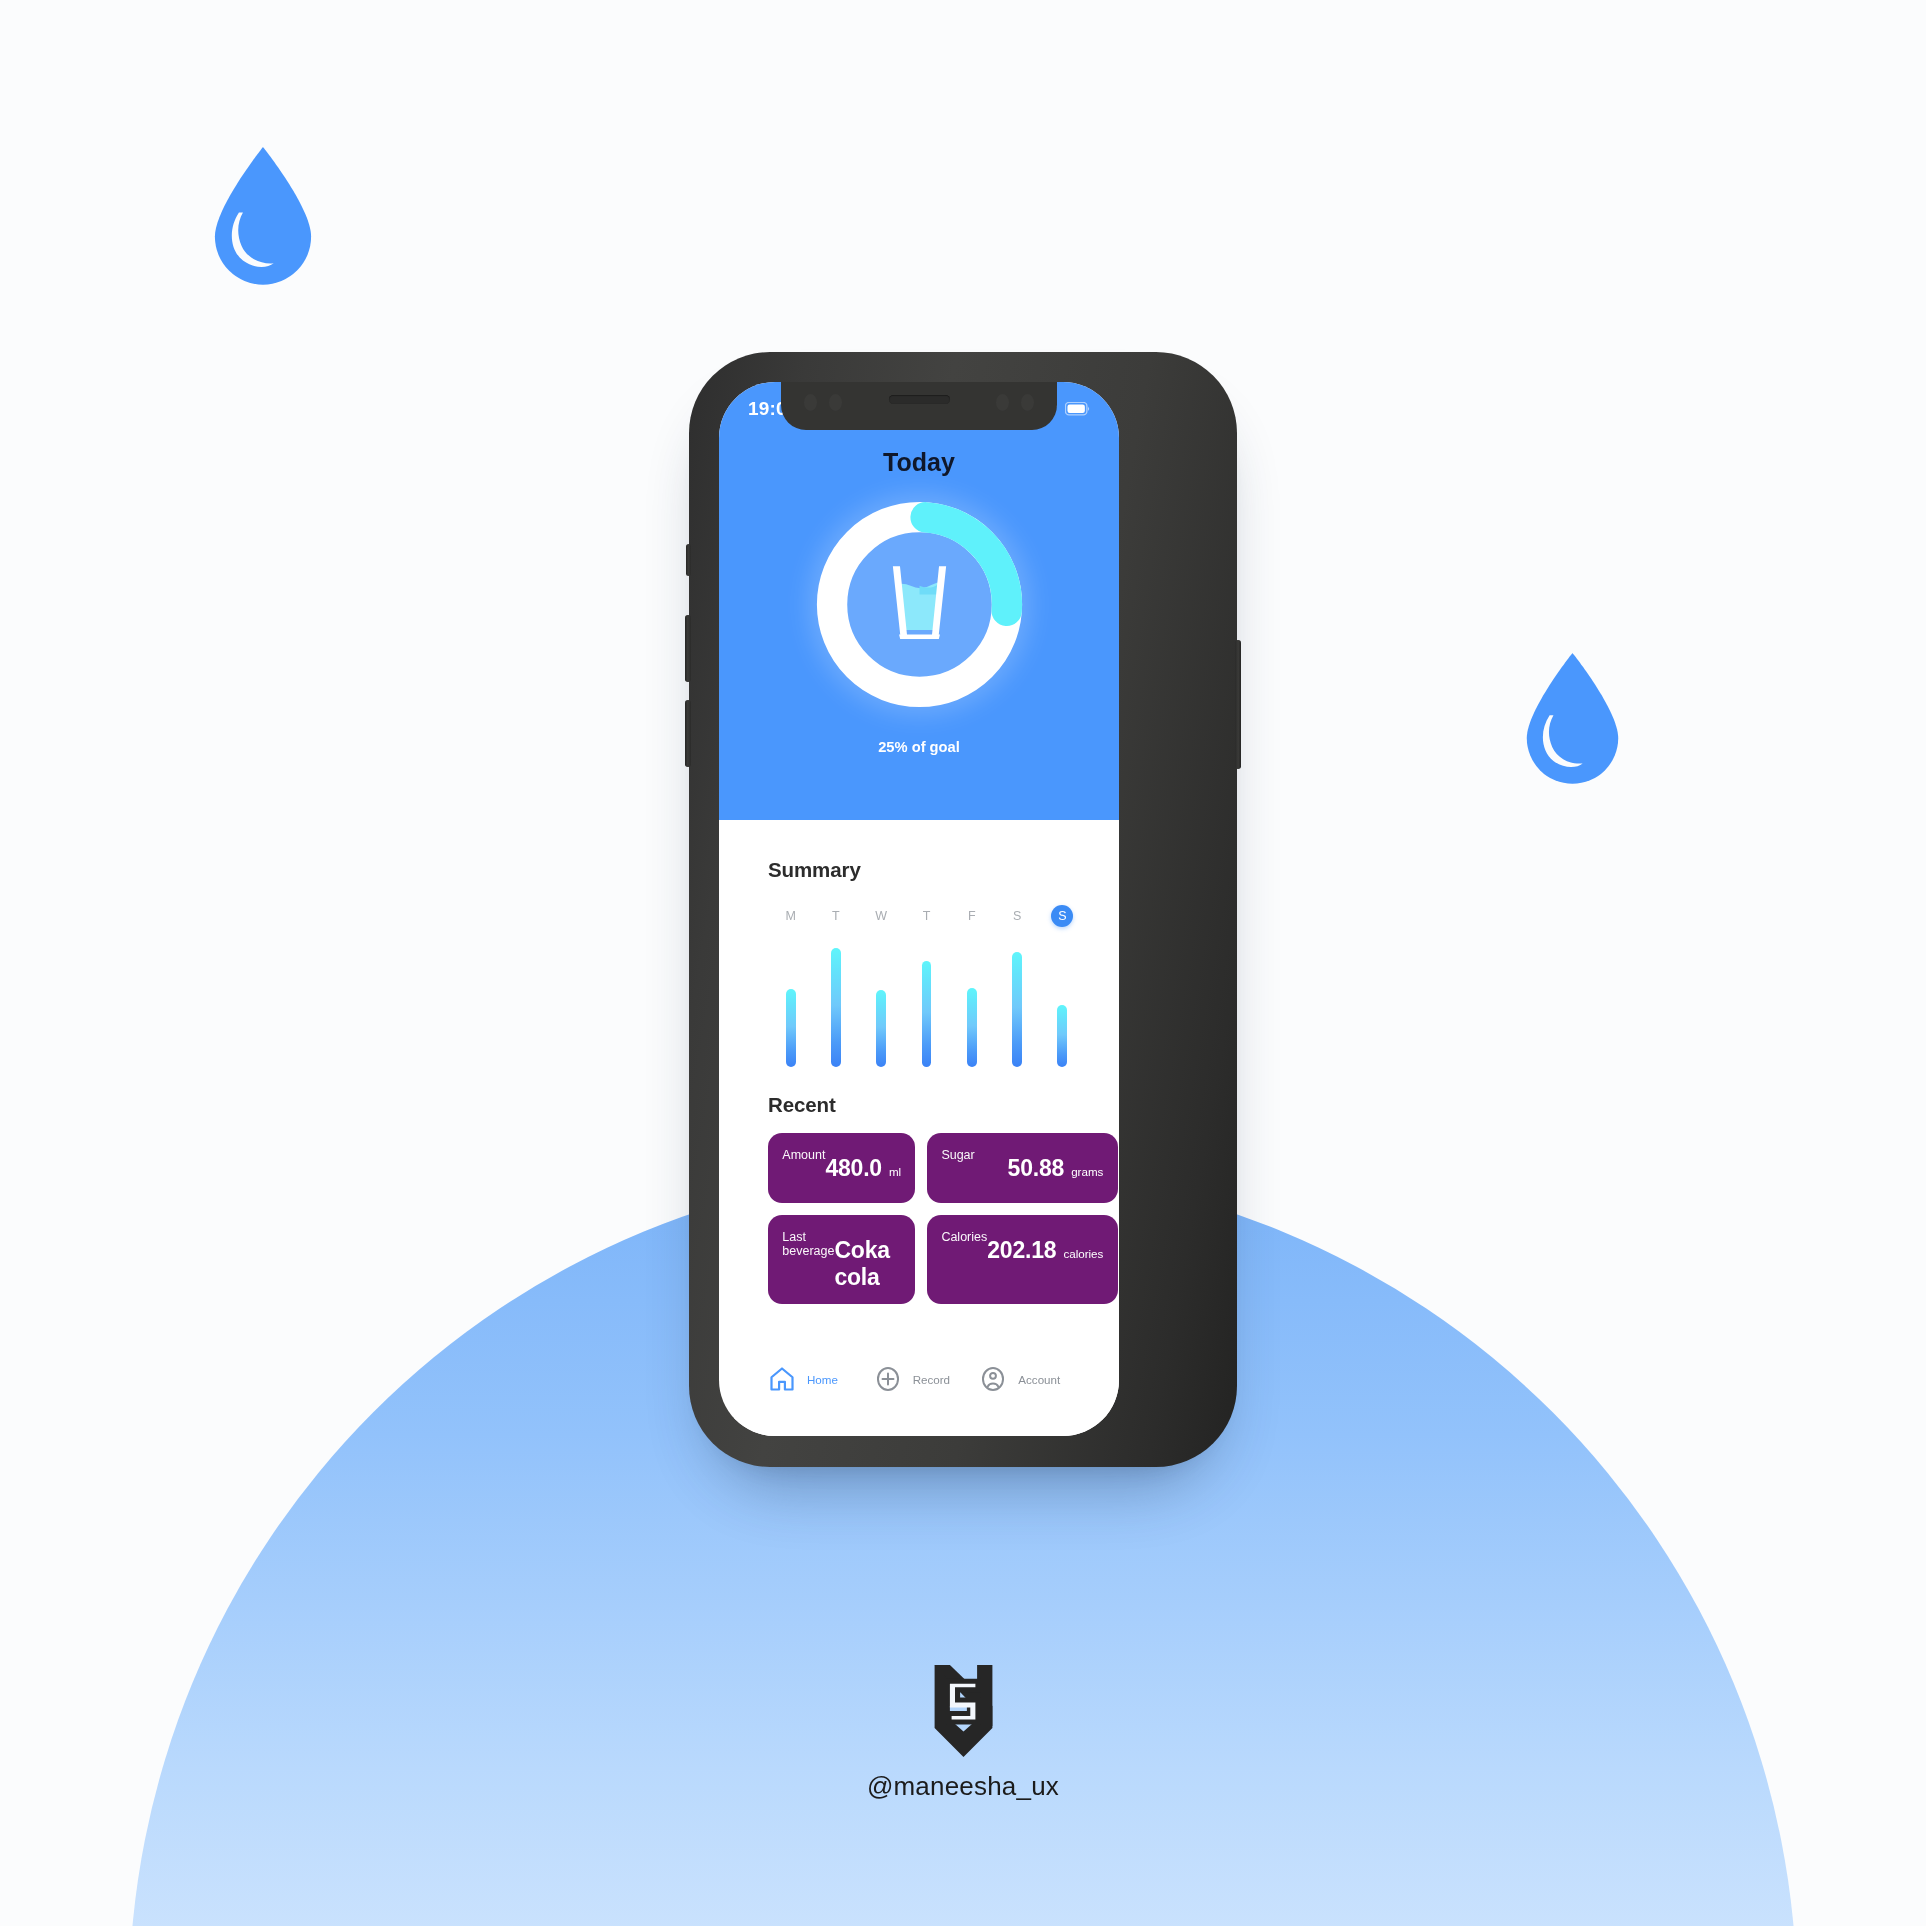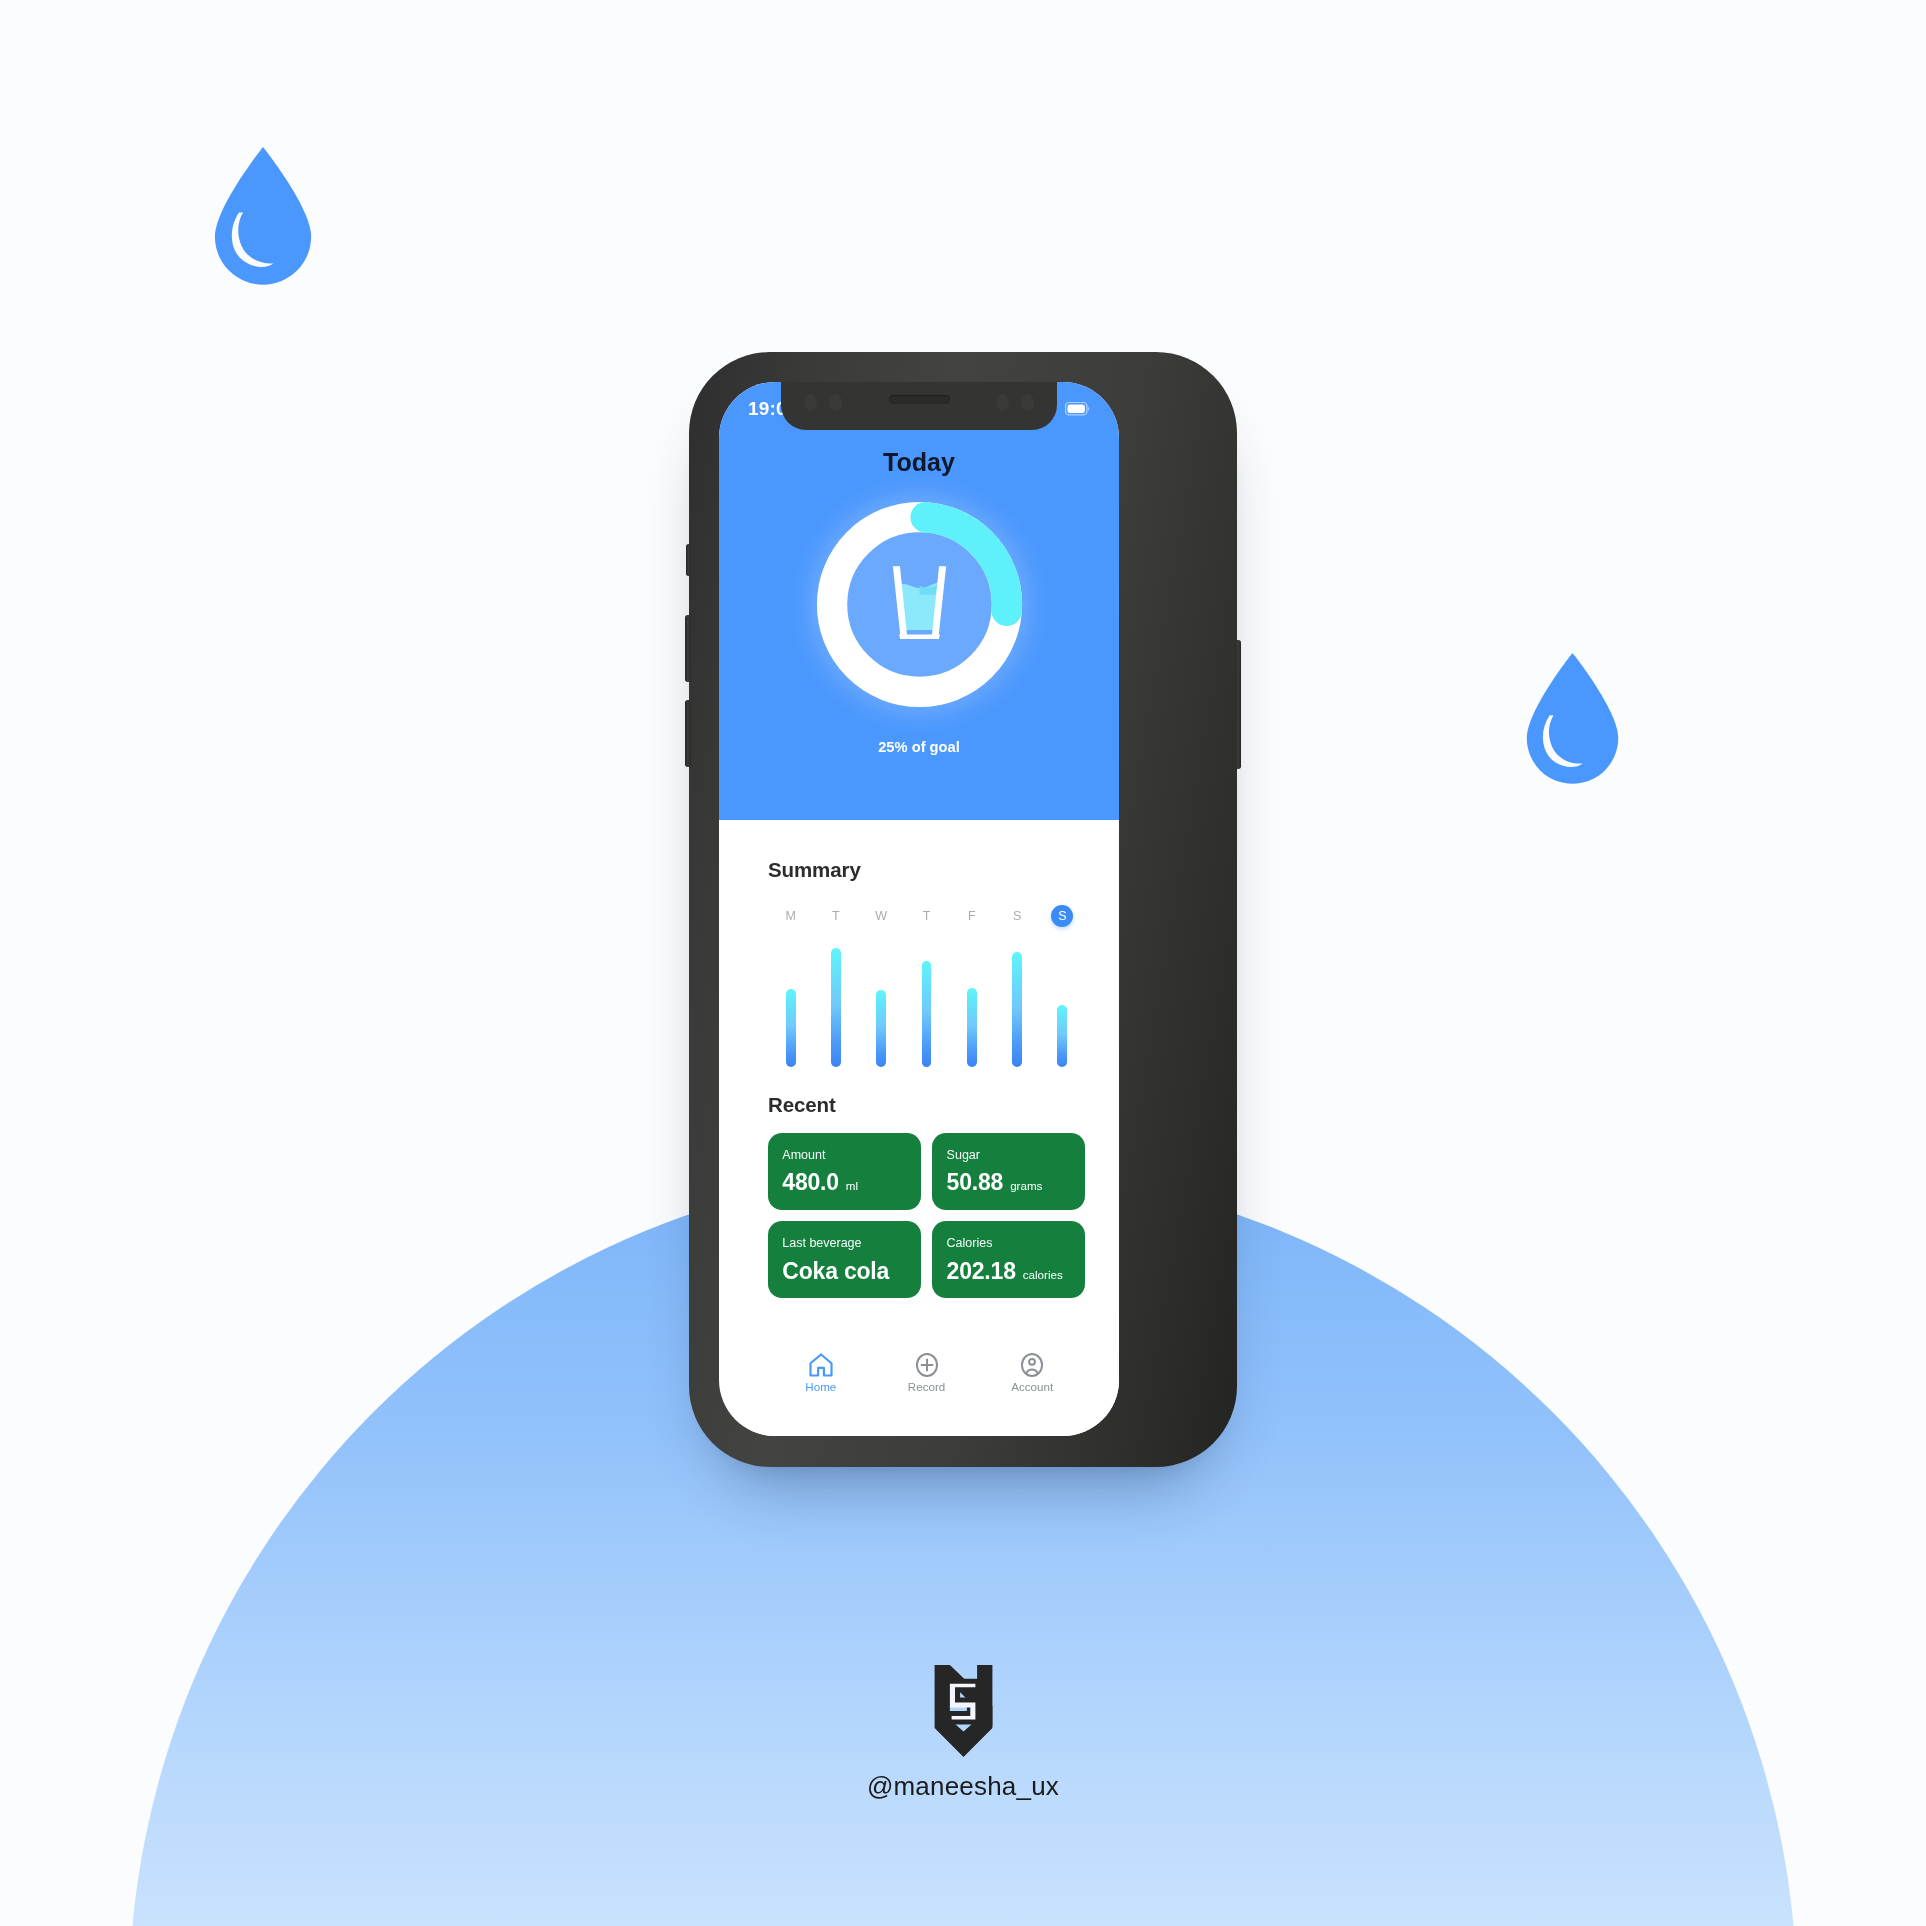--- a/index.html
+++ b/index.html
@@ -299,26 +299,25 @@
   }
 
   
   #cards {
     margin-top: 16px;
     display: grid;
     grid-template-columns: 1fr 1fr;
     gap: 11.6px 11.6px;
   }
   .card {
-    background: #15803d;
+    background: #701a75;
     border-radius: 14px;
     padding: 15px 14.3px 13.4px 14.3px;
     min-height: 70px;
     display: flex;
-    flex-direction: column;
     justify-content: space-between;
   }
   .card-label {
     color: #ffffff;
     font-size: 12.5px;
     font-weight: 400;
     opacity: .97;
   }
   .card-value-row {
     display: flex;
@@ -341,23 +340,23 @@
   
   #tabbar {
     margin-top: auto;
     padding-bottom: 43px;
     padding-top: 11.6px;
     display: flex;
   }
   .tab {
     flex: 1 1 0;
     display: flex;
-    flex-direction: column;
+    flex-direction: row;
     align-items: center;
-    gap: 1px;
+    gap: 11px;
   }
   .tab-label {
     font-size: 11.6px;
     font-weight: 500;
     color: #8b9097;
   }
   .tab.active .tab-label { color: #4a97fd; }
   .tab-icon { width: 28px; height: 28px; display: block; }
 
   

